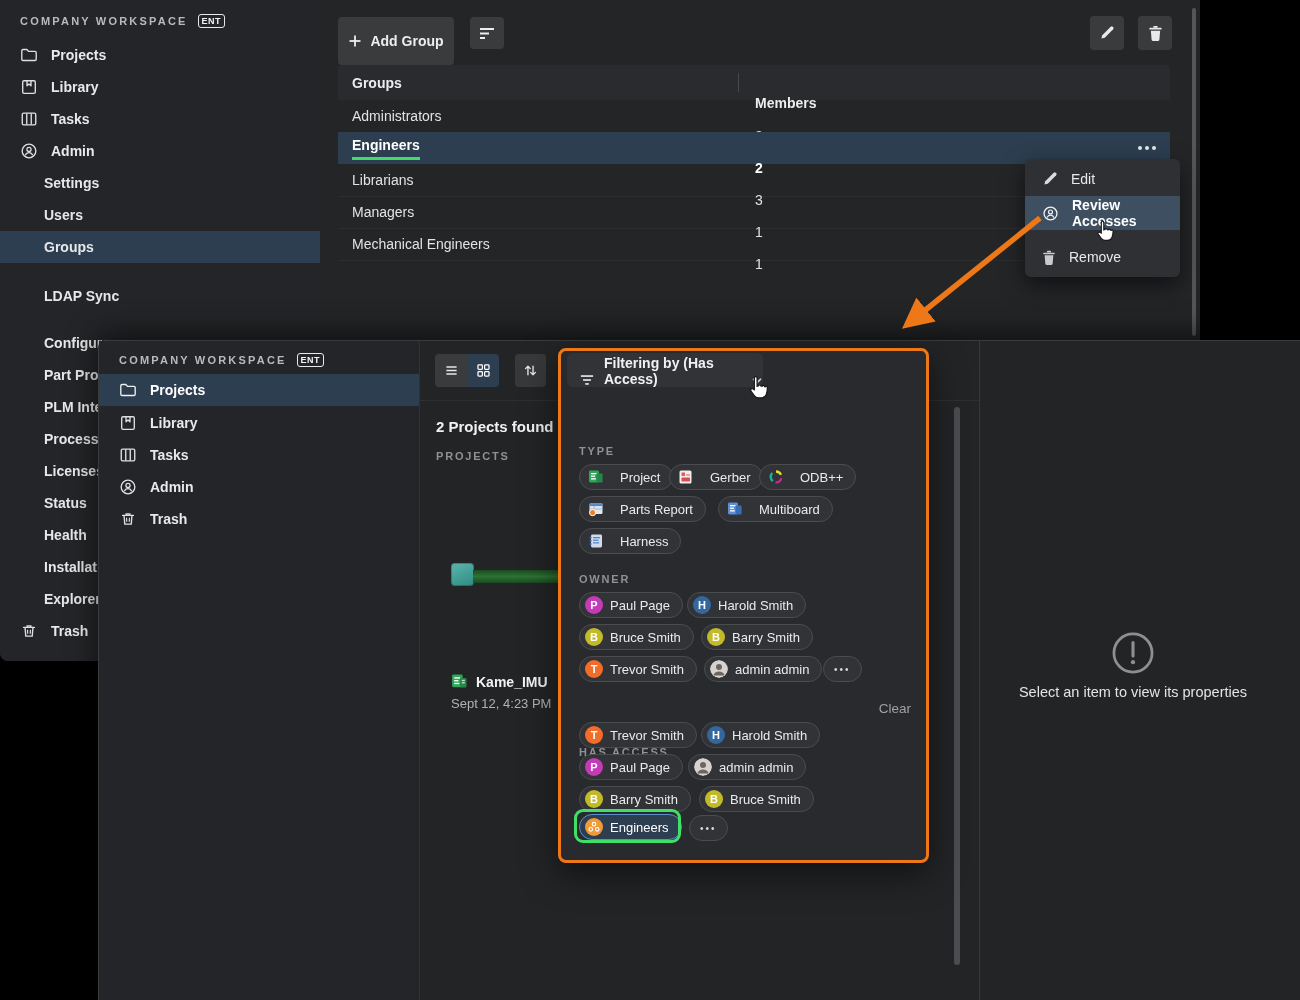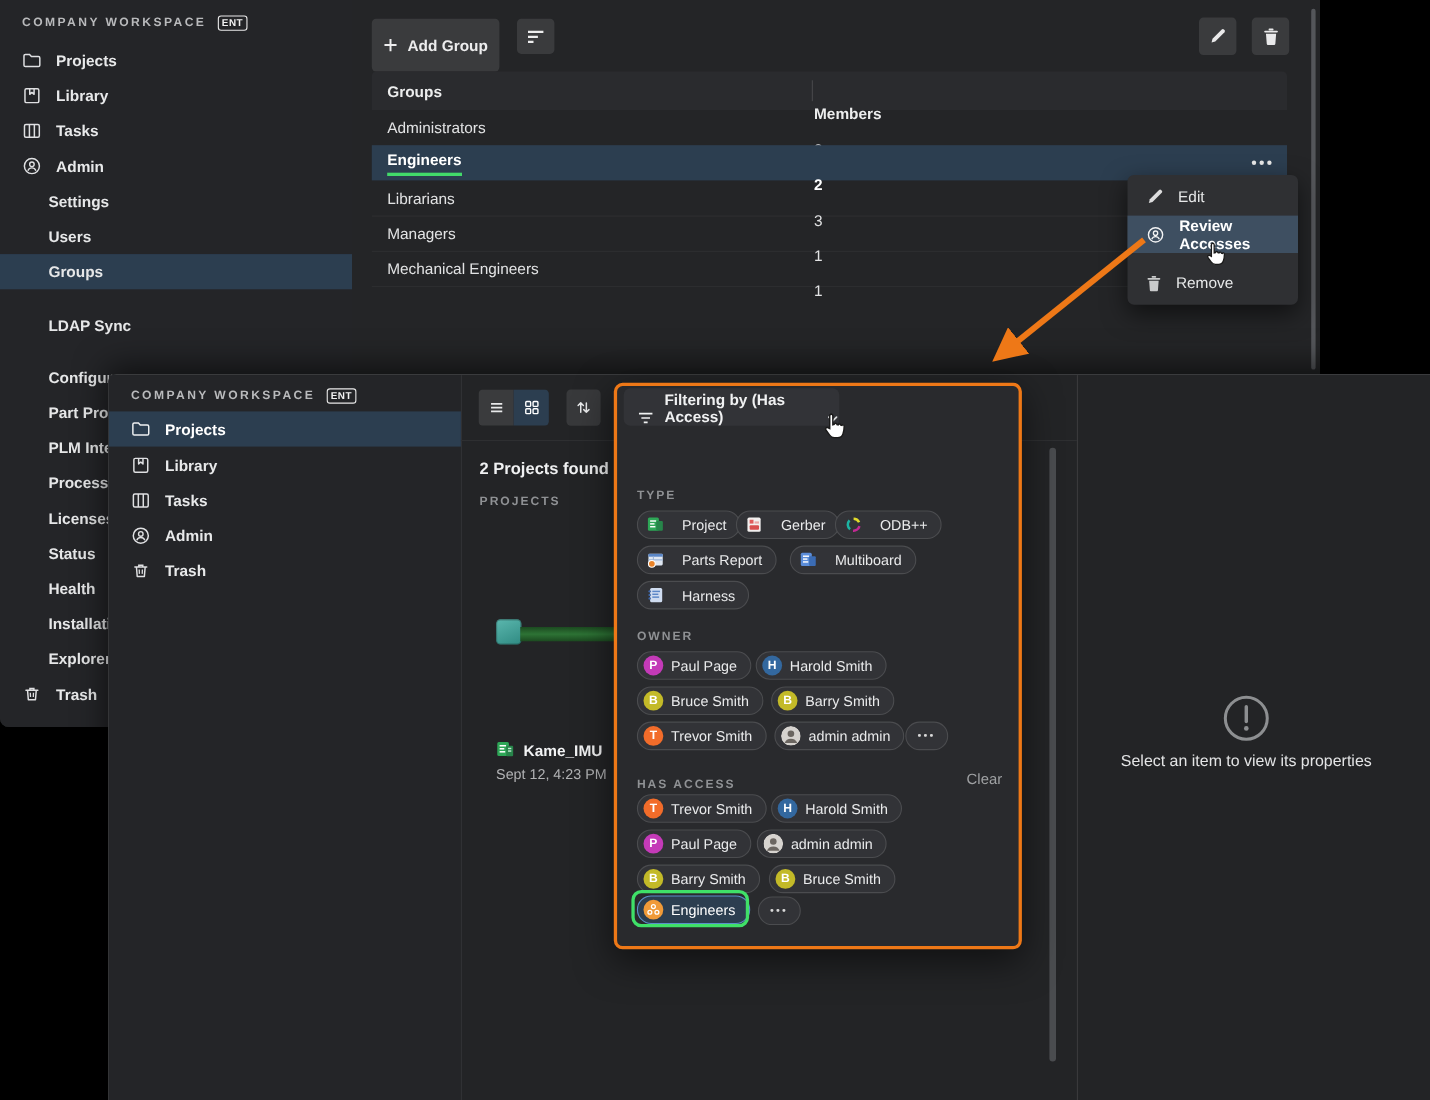--- a/index.html
+++ b/index.html
@@ -33,21 +33,21 @@
   .seg{position:absolute;display:flex;}
   .segbtn{width:32px;height:33px;display:flex;align-items:center;justify-content:center;background:#3a3b3d;}
   .segbtn.active{background:#2c3e50;}
 
   
   .thead{position:absolute;left:338px;top:65px;width:832px;height:35px;background:#2a2b2e;
          border-radius:4px 4px 0 0;display:flex;align-items:center;color:#eceded;font-size:14px;font-weight:700;}
   .trow{position:absolute;left:338px;width:832px;height:32px;display:flex;align-items:center;
         font-size:14px;color:#e2e3e4;border-bottom:1px solid rgba(255,255,255,.04);}
   .cell-name{position:absolute;left:14px;}
-  .cell-members{position:absolute;left:402px;margin-top:40px;}
+  .cell-members{position:absolute;left:417px;margin-top:40px;}
   .row-sel{background:#2c3e50;border-bottom:none;}
   .uline{display:inline-block;padding-bottom:4px;border-bottom:3px solid #42da6a;}
   .dots{display:inline-flex;gap:3px;}
   .dots i{width:4px;height:4px;border-radius:50%;background:#e8e8e8;}
 
   
   #context-menu{position:absolute;left:1025px;top:159px;width:155px;height:118px;background:#2f3033;
       border-radius:6px;box-shadow:0 8px 22px rgba(0,0,0,.55);z-index:3;}
   .menu-item{position:absolute;left:0;width:155px;height:34px;display:flex;align-items:center;gap:13px;
       padding-left:17px;box-sizing:border-box;color:#e7e8e9;font-size:14px;font-weight:500;}
@@ -533,21 +533,21 @@
             <svg width="18" height="18" viewBox="0 0 18 18">
               <circle cx="9" cy="9" r="9" fill="#d6d3cf"></circle>
               <circle cx="9" cy="7" r="3" fill="#6b6661"></circle>
               <path d="M3.2 15.5a6.2 6.2 0 0 1 11.6 0" fill="#6b6661"></path>
             </svg>
           </span>
         <span>admin admin</span>
       </div>
       <div class="chip ellipsis-chip" style="left:262px;top:305px;">•••</div>
 
-      <div class="sec-label" style="left:18px;top:332px;margin-top:24px;">HAS ACCESS</div>
+      <div class="sec-label" style="left:18px;top:371px;margin-top:24px;">HAS ACCESS</div>
       <div class="abs" style="right:15px;top:350px;font-size:13.5px;color:#9fa1a3;">Clear</div>
       <div class="chip" style="left:18px;top:371px;">
         <span class="avatar" style="background: rgb(242, 108, 42);">T</span>
         <span>Trevor Smith</span>
       </div>
       <div class="chip" style="left:140px;top:371px;">
         <span class="avatar" style="background: rgb(51, 104, 159);">H</span>
         <span>Harold Smith</span>
       </div>
       <div class="chip" style="left:18px;top:403px;">

